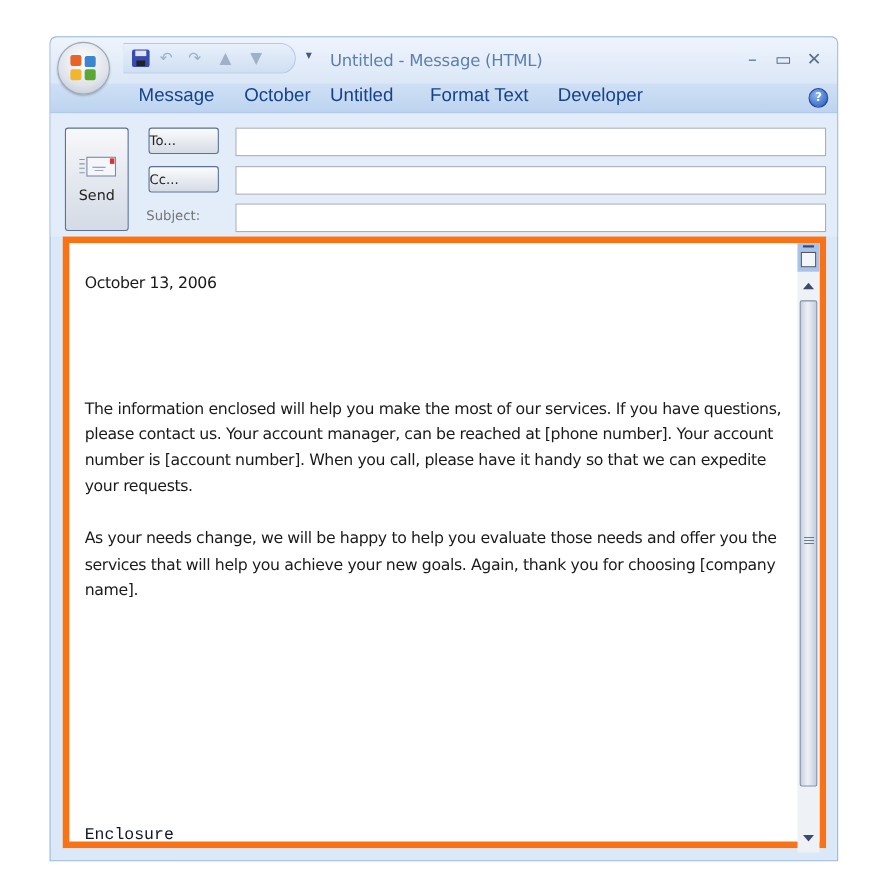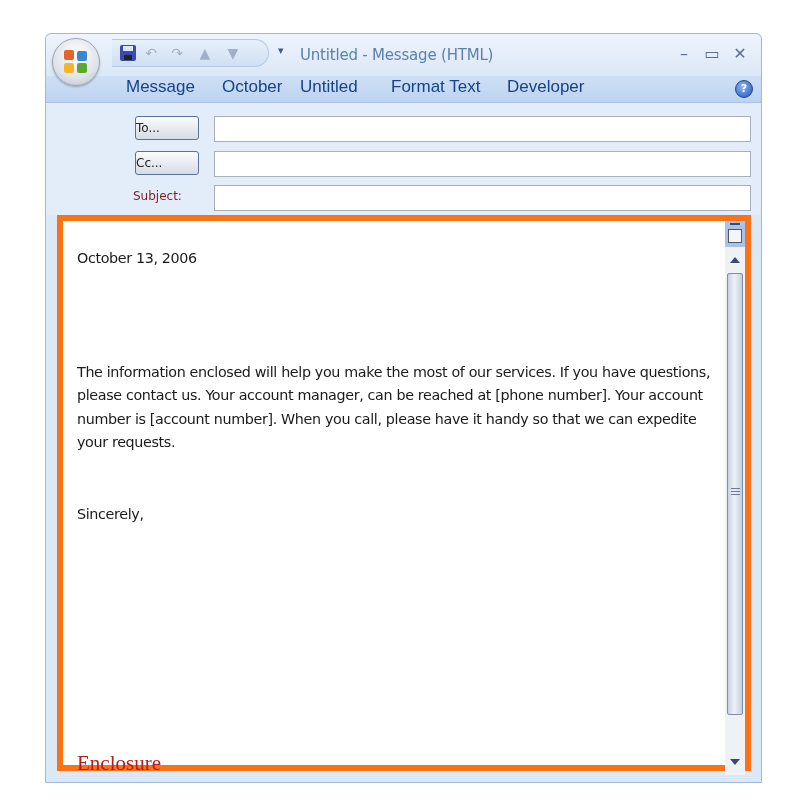--- a/index.html
+++ b/index.html
@@ -46,35 +46,35 @@
   .header { position:absolute; left:0; top:69px; right:0; height:112px; background:#e3edf9; }
   .send-btn { position:absolute; left:13px; top:13px; width:58px; height:94px; box-sizing:border-box;
               border:1px solid #5a7298; border-radius:3px;
               background:linear-gradient(#f7f8fa,#e3e7ee 55%,#d4dbe6); }
   .send-icon { position:absolute; left:12px; top:24px; width:34px; height:22px; }
   .send-label { position:absolute; left:0; right:0; top:54px; text-align:center; font-size:13px; color:#222; }
   .addr-btn { position:absolute; left:89px; width:64px; height:24px; box-sizing:border-box;
               border:1px solid #5a7298; border-radius:3px;
               background:linear-gradient(#fbfcfd,#e6eaf0 55%,#d6dce6);
               font-size:12px; color:#222; line-height:22px; }
-  .subject-label { position:absolute; left:87px; top:86px; font-size:12px; color:#7f1d1d; }
+  .subject-label { position:absolute; left:87px; top:86px; font-size:12px; color:#737373; }
   .field { position:absolute; left:168px; width:537px; height:26px; box-sizing:border-box;
            background:#fff; border:1px solid #a7afba; font-size:13px; padding:3px 5px;
            font-family:"DejaVu Sans", sans-serif; outline:none; }
 
   
   .editor { position:absolute; left:11px; top:181px; width:694px; height:556px; box-sizing:border-box;
             background:#fff; border:6px solid #f97316; }
   .content { position:absolute; left:14px; top:26px; width:650px; font-family:"DejaVu Sans", sans-serif;
              font-size:14.3px; color:#1a1a1a; line-height:23.6px; letter-spacing:-0.35px; }
   .content p { margin:0; }
   .gap1 { height:42px; }
   .gap { height:24px; }
-  .enclosure { position:absolute; left:14px; top:530px; font-family:Liberation Serif, serif;
-               font-size:21px; color:#b91c1c; }
+  .enclosure { position:absolute; left:14px; top:530px; font-family:Liberation Mono, monospace;
+               font-size:15px; color:#0f172a; }
 
   
   .vscroll { position:absolute; right:0; top:0; width:20px; height:554px; background:#eef1f5; }
   .split-btn { position:absolute; left:0; top:0; width:20px; height:26px; background:#a8c2ea; }
   .split-btn .bar { position:absolute; left:5px; top:2px; width:10px; height:2px; background:#3a4a6a; }
   .split-btn .glyph { position:absolute; left:3px; top:8px; width:14px; height:14px; font-size:11px; color:#334;
                       background:#f2f5fa; border:1px solid #556; box-sizing:border-box; }
   .arrow-up { position:absolute; left:5px; top:36px; width:0; height:0; border-left:5px solid transparent;
               border-right:5px solid transparent; border-bottom:6px solid #3c4b6b; }
   .arrow-down { position:absolute; left:5px; bottom:10px; width:0; height:0; border-left:5px solid transparent;
@@ -117,40 +117,53 @@
   <div class="tabs">
     <span class="tab" style="left:80px;">Message</span>
     <span class="tab" style="left:176px;">October</span>
     <span class="tab" style="left:254px;">Untitled</span>
     <span class="tab" style="left:345px;">Format Text</span>
     <span class="tab" style="left:461px;">Developer</span>
     <span class="help">?</span>
   </div>
 
   <div class="header">
+    <div class="send-btn">
+      <svg class="send-icon" viewBox="0 0 34 22">
+        <line x1="0" y1="4" x2="5" y2="4" stroke="#8a97ad" stroke-width="1"></line>
+        <line x1="0" y1="8" x2="5" y2="8" stroke="#8a97ad" stroke-width="1"></line>
+        <line x1="0" y1="12" x2="5" y2="12" stroke="#8a97ad" stroke-width="1"></line>
+        <line x1="0" y1="16" x2="5" y2="16" stroke="#8a97ad" stroke-width="1"></line>
+        <rect x="7" y="2" width="26" height="17" fill="#f4f6fa" stroke="#7d8aa2" stroke-width="1"></rect>
+        <rect x="28" y="3" width="4" height="5" fill="#d9342b"></rect>
+        <line x1="12" y1="11" x2="24" y2="11" stroke="#7d8aa2" stroke-width="1"></line>
+        <line x1="14" y1="14" x2="22" y2="14" stroke="#9aa6ba" stroke-width="1"></line>
+      </svg>
+      <span class="send-label">Send</span>
+    </div>
 
     <div class="addr-btn" style="top:13px;">To...</div>
     <div class="addr-btn" style="top:48px;">Cc...</div>
     <span class="subject-label">Subject:</span>
 
     <input class="field" style="top: 13px;" value="">
     <input class="field" style="top: 48px;" value="">
     <input class="field" style="top: 82px;" value="">
   </div>
 
   <div class="editor">
     <div class="content">
       <p>October 13, 2006</p>
       <div class="gap1"></div>
       <div class="gap"></div>
       <div class="gap"></div>
       <p>The information enclosed will help you make the most of our services. If you have questions, please contact us. Your account manager, can be reached at [phone number]. Your account number is [account number]. When you call, please have it handy so that we can expedite your requests.</p>
       <div class="gap"></div>
+      <p>As your needs change, we will be happy to help you evaluate those needs and offer you the services that will help you achieve your new goals. Again, thank you for choosing [company name].</p>
       <div class="gap"></div>
-      <p>Sincerely,</p>
     </div>
     <span class="enclosure">Enclosure</span>
 
     <div class="vscroll">
       <div class="split-btn">
         <div class="bar"></div>
         <div class="glyph"></div>
       </div>
       <div class="arrow-up"></div>
       <div class="thumb">

